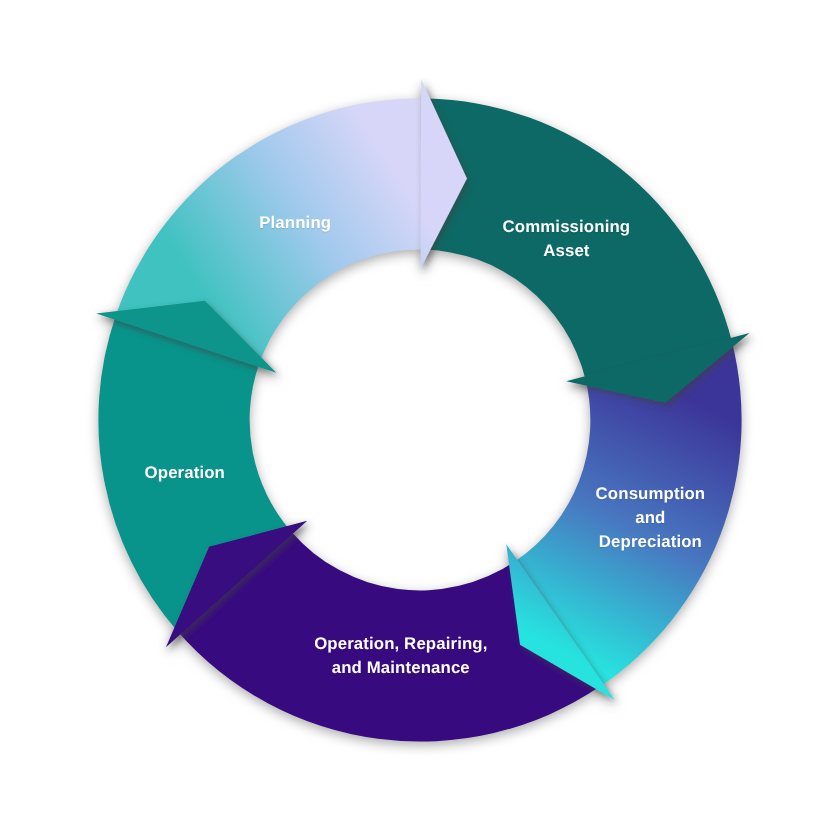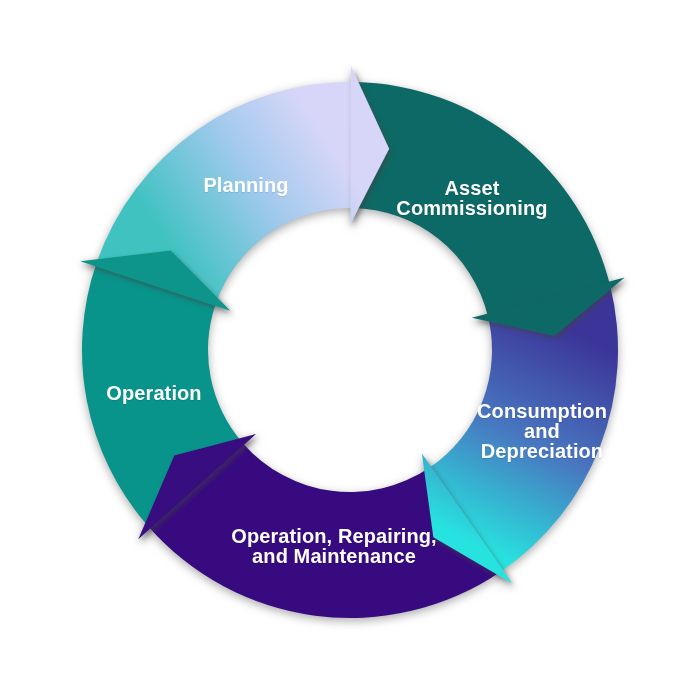--- a/index.html
+++ b/index.html
@@ -11,21 +11,21 @@
   .stage{position:relative;width:700px;height:700px;}
   #ring-svg{
     position:absolute;left:0;top:0;
     filter:drop-shadow(0px 3px 5px rgba(115,115,115,0.60));
   }
   #labels-layer{position:absolute;left:0;top:0;width:700px;height:700px;pointer-events:none;}
   .seg-label{
     position:absolute;
     transform:translate(-50%,-50%);
     font-weight:700;
-    font-size:20px;
+    font-size:14px;
     line-height:20px;
     text-align:center;
     white-space:nowrap;
     letter-spacing:0.1px;
     text-shadow:0 1px 1px rgba(0,0,0,0.10);
   }
 </style>
 </head>
 <body>
 
@@ -55,22 +55,22 @@
       <path d="M 624.58 277.45 L 554.50 335.70 L 471.82 317.81 Z" fill="#0d6965" filter="url(#head-shadow)"></path>
       <path d="M 512.08 583.21 L 433.38 537.28 L 421.91 453.46 Z" fill="url(#grad-consumption-and-depreciation)" filter="url(#head-shadow)"></path>
       <path d="M 138.28 539.30 L 174.28 455.58 L 256.07 433.98 Z" fill="#370a80" filter="url(#head-shadow)"></path>
       <path d="M 80.21 261.30 L 170.70 250.61 L 230.30 310.65 Z" fill="#08948b" filter="url(#head-shadow)"></path>
     </svg>
   <div id="labels-layer">
       <div class="seg-label" style="left: 246px; top: 185px; color: rgb(255, 255, 255);">
         <div>Planning</div>
       </div>
       <div class="seg-label" style="left: 472px; top: 198px; color: rgb(255, 255, 255);">
+        <div>Commissioning</div>
         <div>Asset</div>
-        <div>Commissioning</div>
       </div>
       <div class="seg-label" style="left: 542px; top: 431px; color: rgb(255, 255, 255);">
         <div>Consumption</div>
         <div>and</div>
         <div>Depreciation</div>
       </div>
       <div class="seg-label" style="left: 334px; top: 546px; color: rgb(255, 255, 255);">
         <div>Operation, Repairing,</div>
         <div>and Maintenance</div>
       </div>

